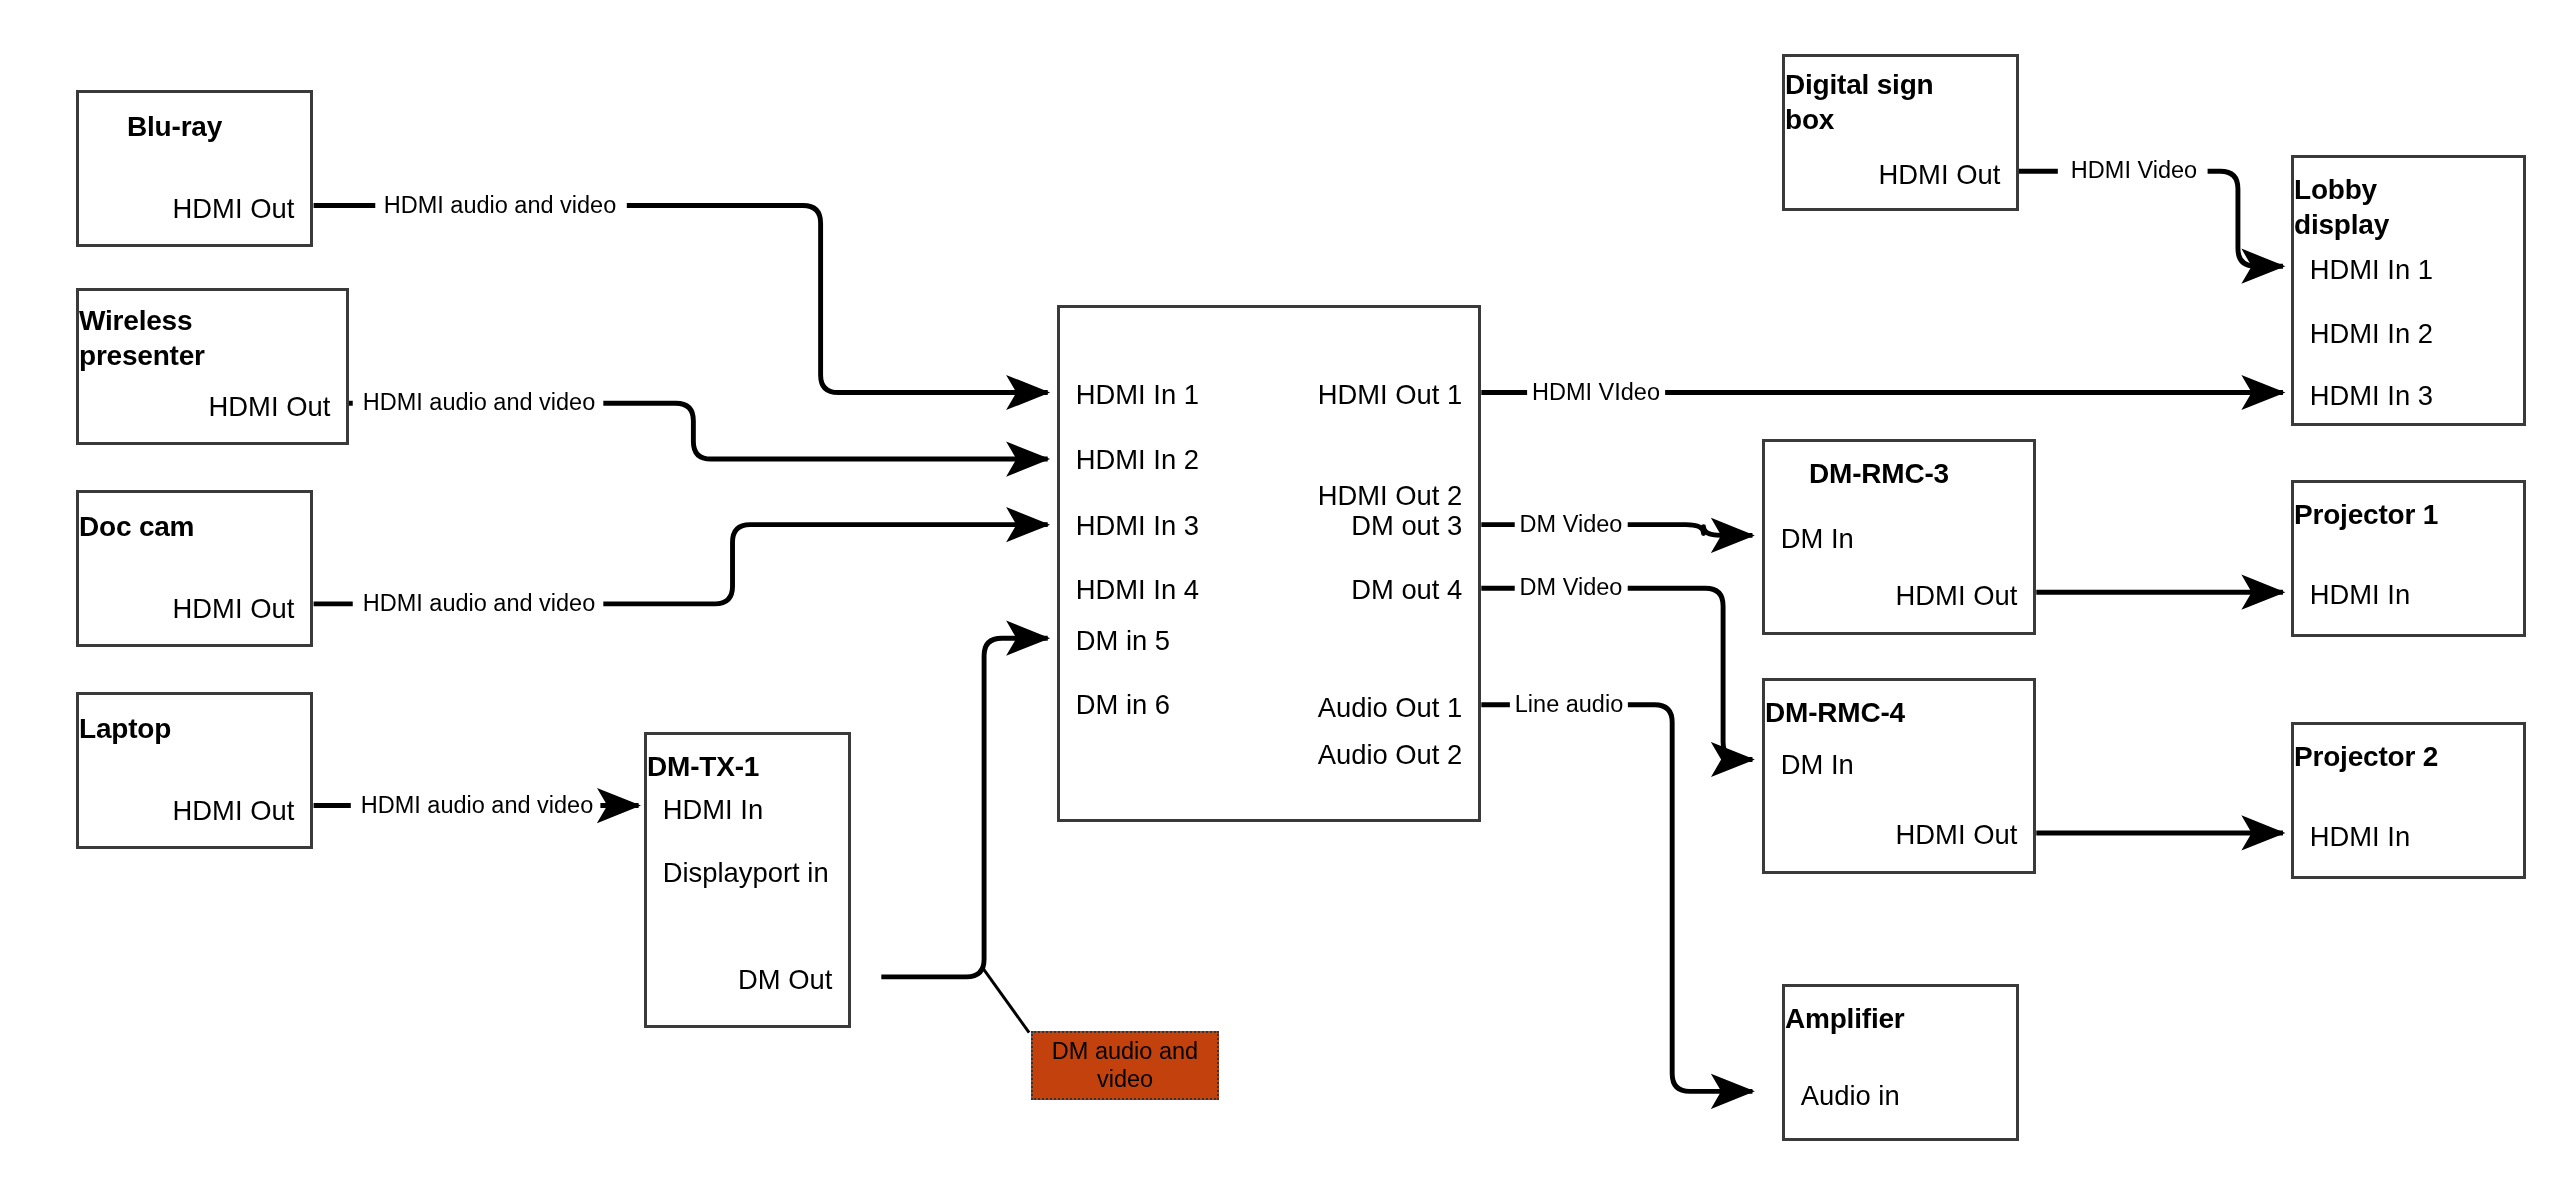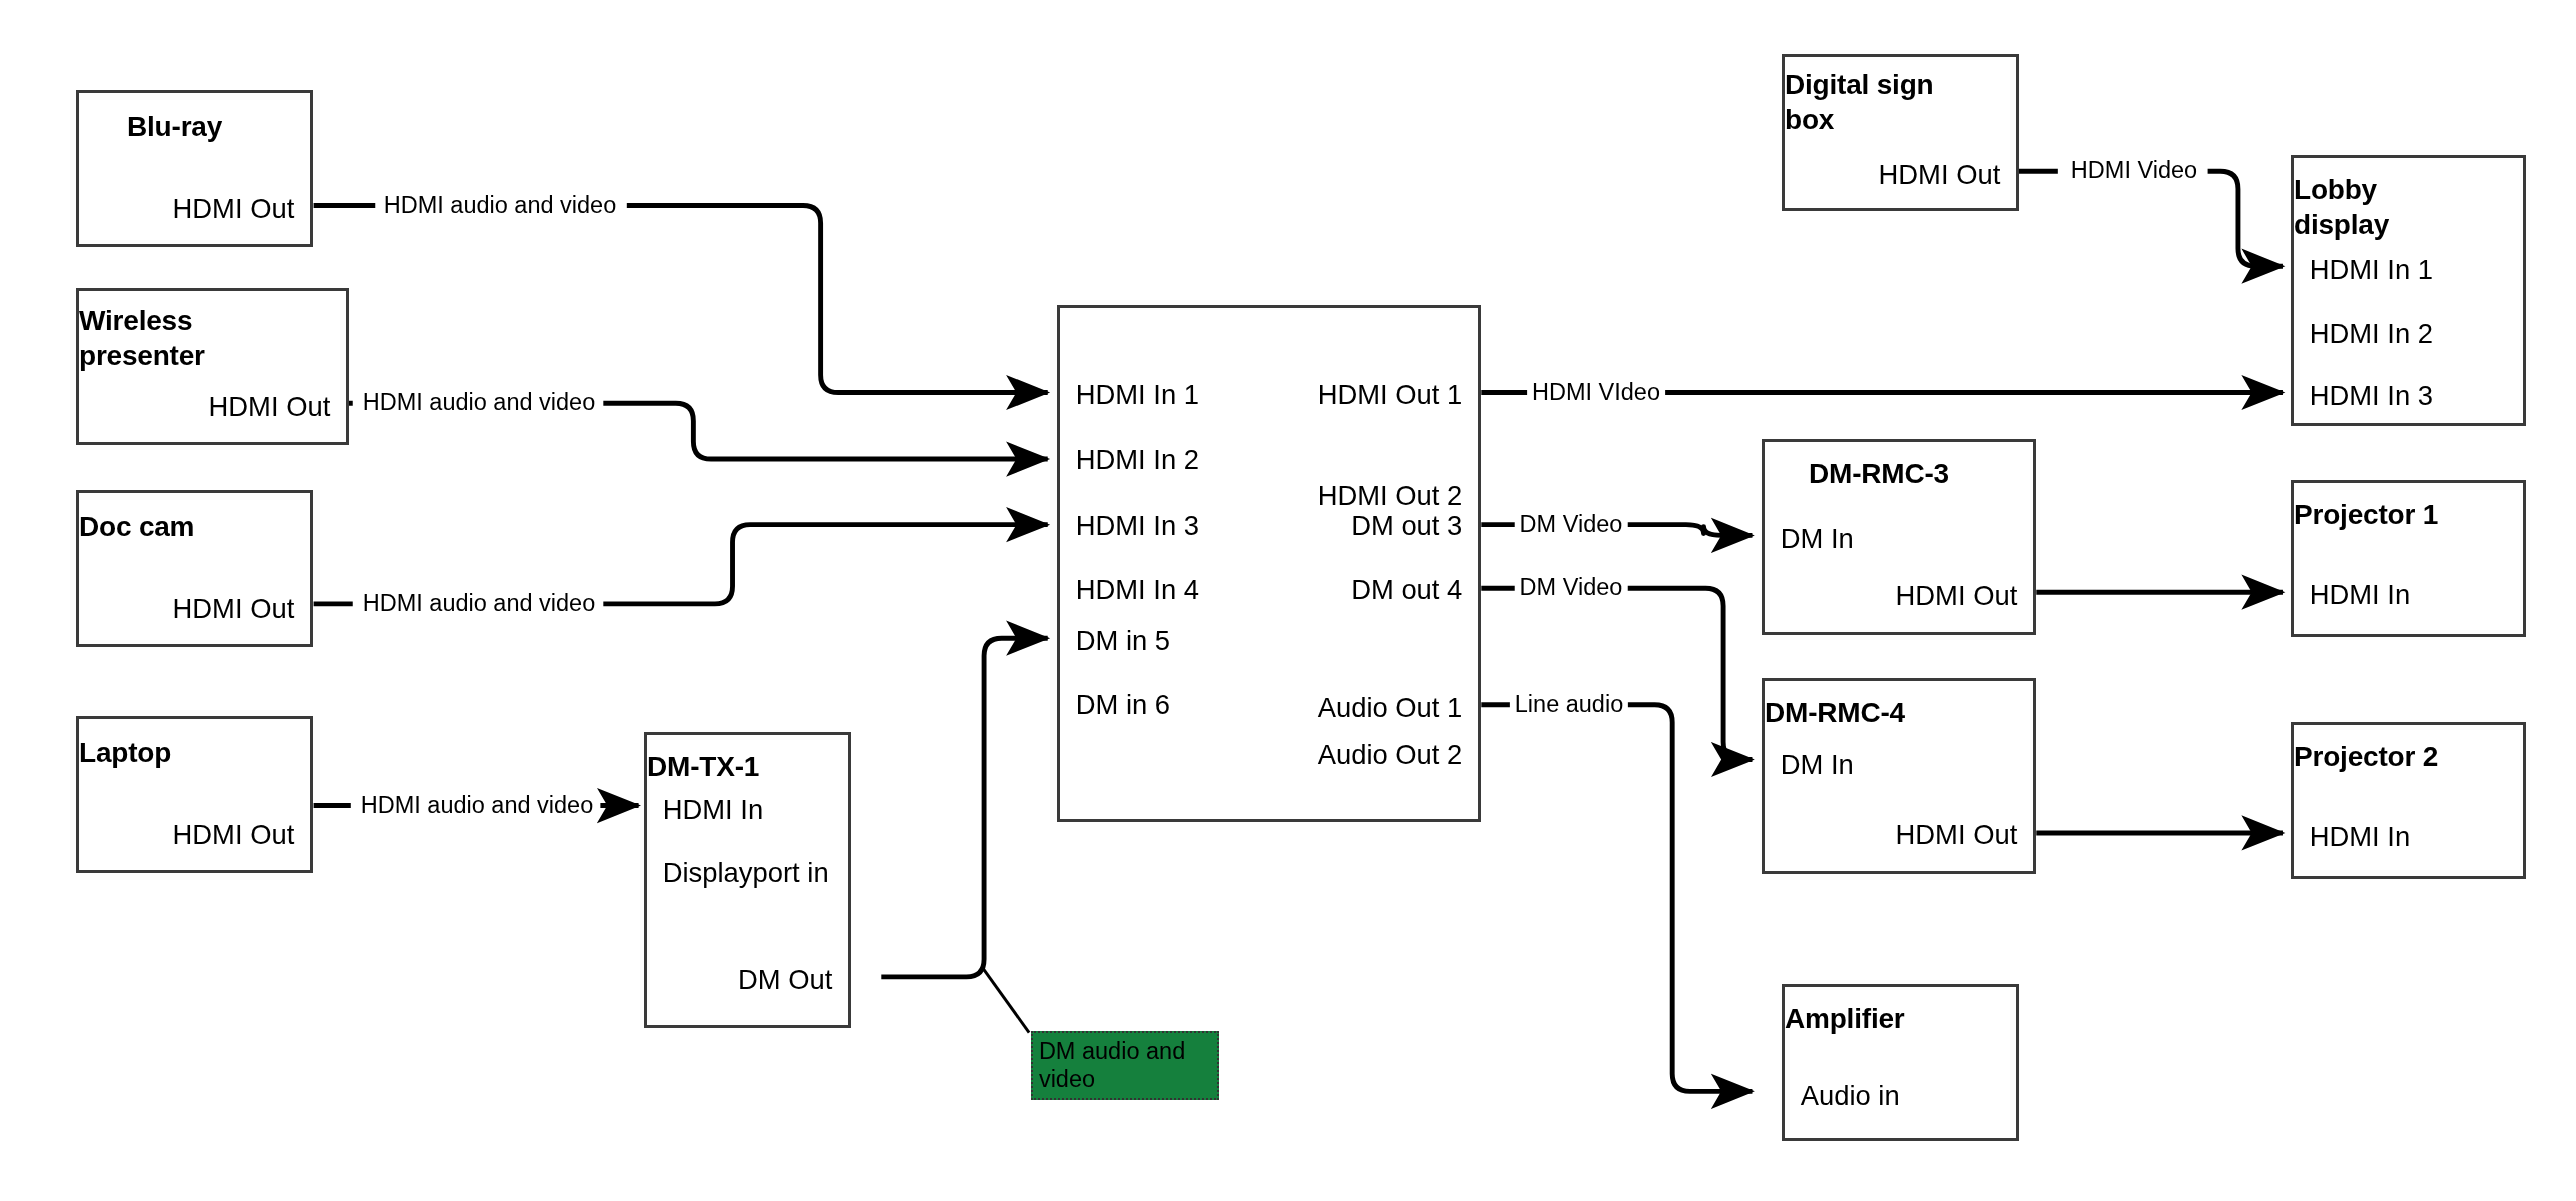--- a/index.html
+++ b/index.html
@@ -44,24 +44,24 @@
     background:#ffffff;
     padding:0 4.9px;
     transform:translate(-50%,-50%);
     text-align:center;
   }
 
   .callout{
     position:absolute;
     box-sizing:border-box;
     border:2px dotted #333333;
-    background:#15803d;
+    background:#c2410c;
     font-size:23.5px;
     line-height:27.4px;
-    text-align:left;
+    text-align:center;
     display:flex;
     align-items:center;
     justify-content:center;
     padding:3.9px 5.9px;
   }
 </style>
 </head>
 <body>
 
 <div id="canvas">
@@ -121,21 +121,21 @@
     <div class="node-title" style="top:11.7px;">Wireless</div>
     <div class="node-title" style="top:47px;">presenter</div>
     <div class="port right" style="top:100px;">HDMI Out</div>
   </div>
 
   <div class="node" style="left:76px;top:490px;width:237px;height:157px;">
     <div class="node-title" style="top:15.7px;">Doc cam</div>
     <div class="port right" style="top:100px;">HDMI Out</div>
   </div>
 
-  <div class="node" style="left:76px;top:716px;width:237px;height:157px;">
+  <div class="node" style="left:76px;top:692px;width:237px;height:157px;">
     <div class="node-title" style="top:15.7px;">Laptop</div>
     <div class="port right" style="top:100px;">HDMI Out</div>
   </div>
 
   <div class="node" style="left:644px;top:732px;width:207px;height:296px;">
     <div class="node-title" style="top:13.7px;">DM-TX-1</div>
     <div class="port left" style="top:59px;">HDMI In</div>
     <div class="port left" style="top:122px;">Displayport in</div>
     <div class="port right" style="top:229px;">DM Out</div>
   </div>

